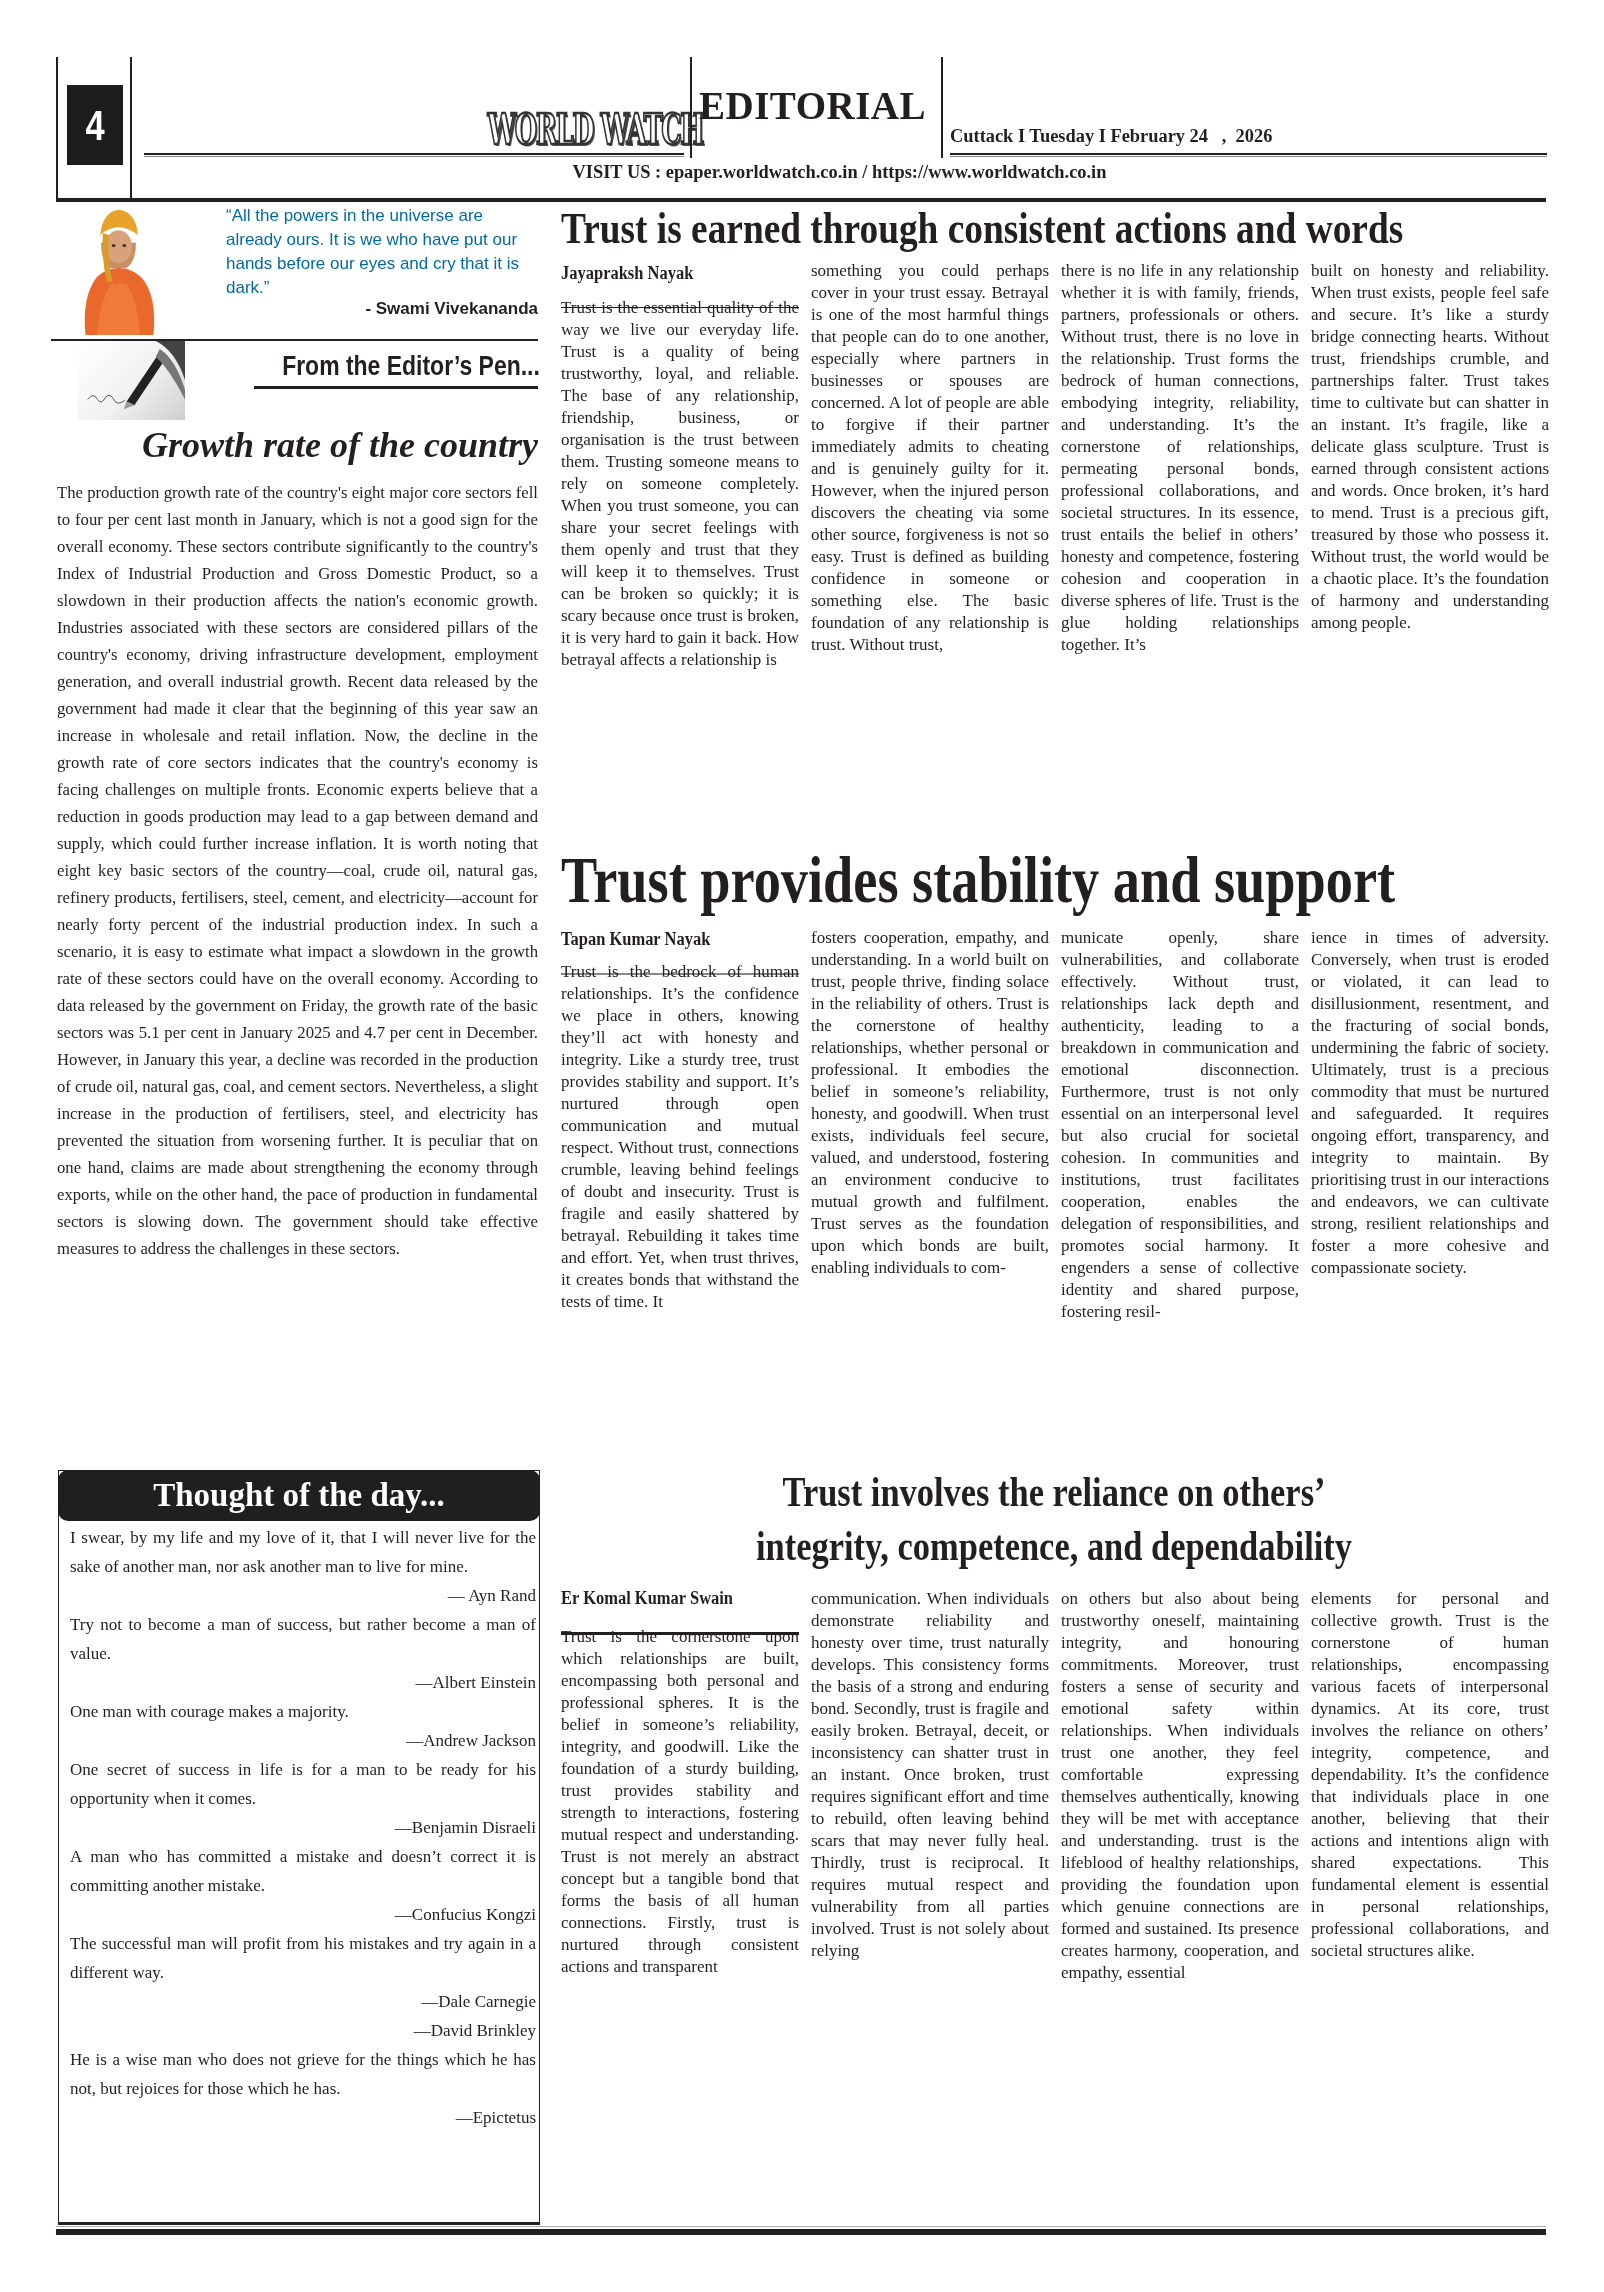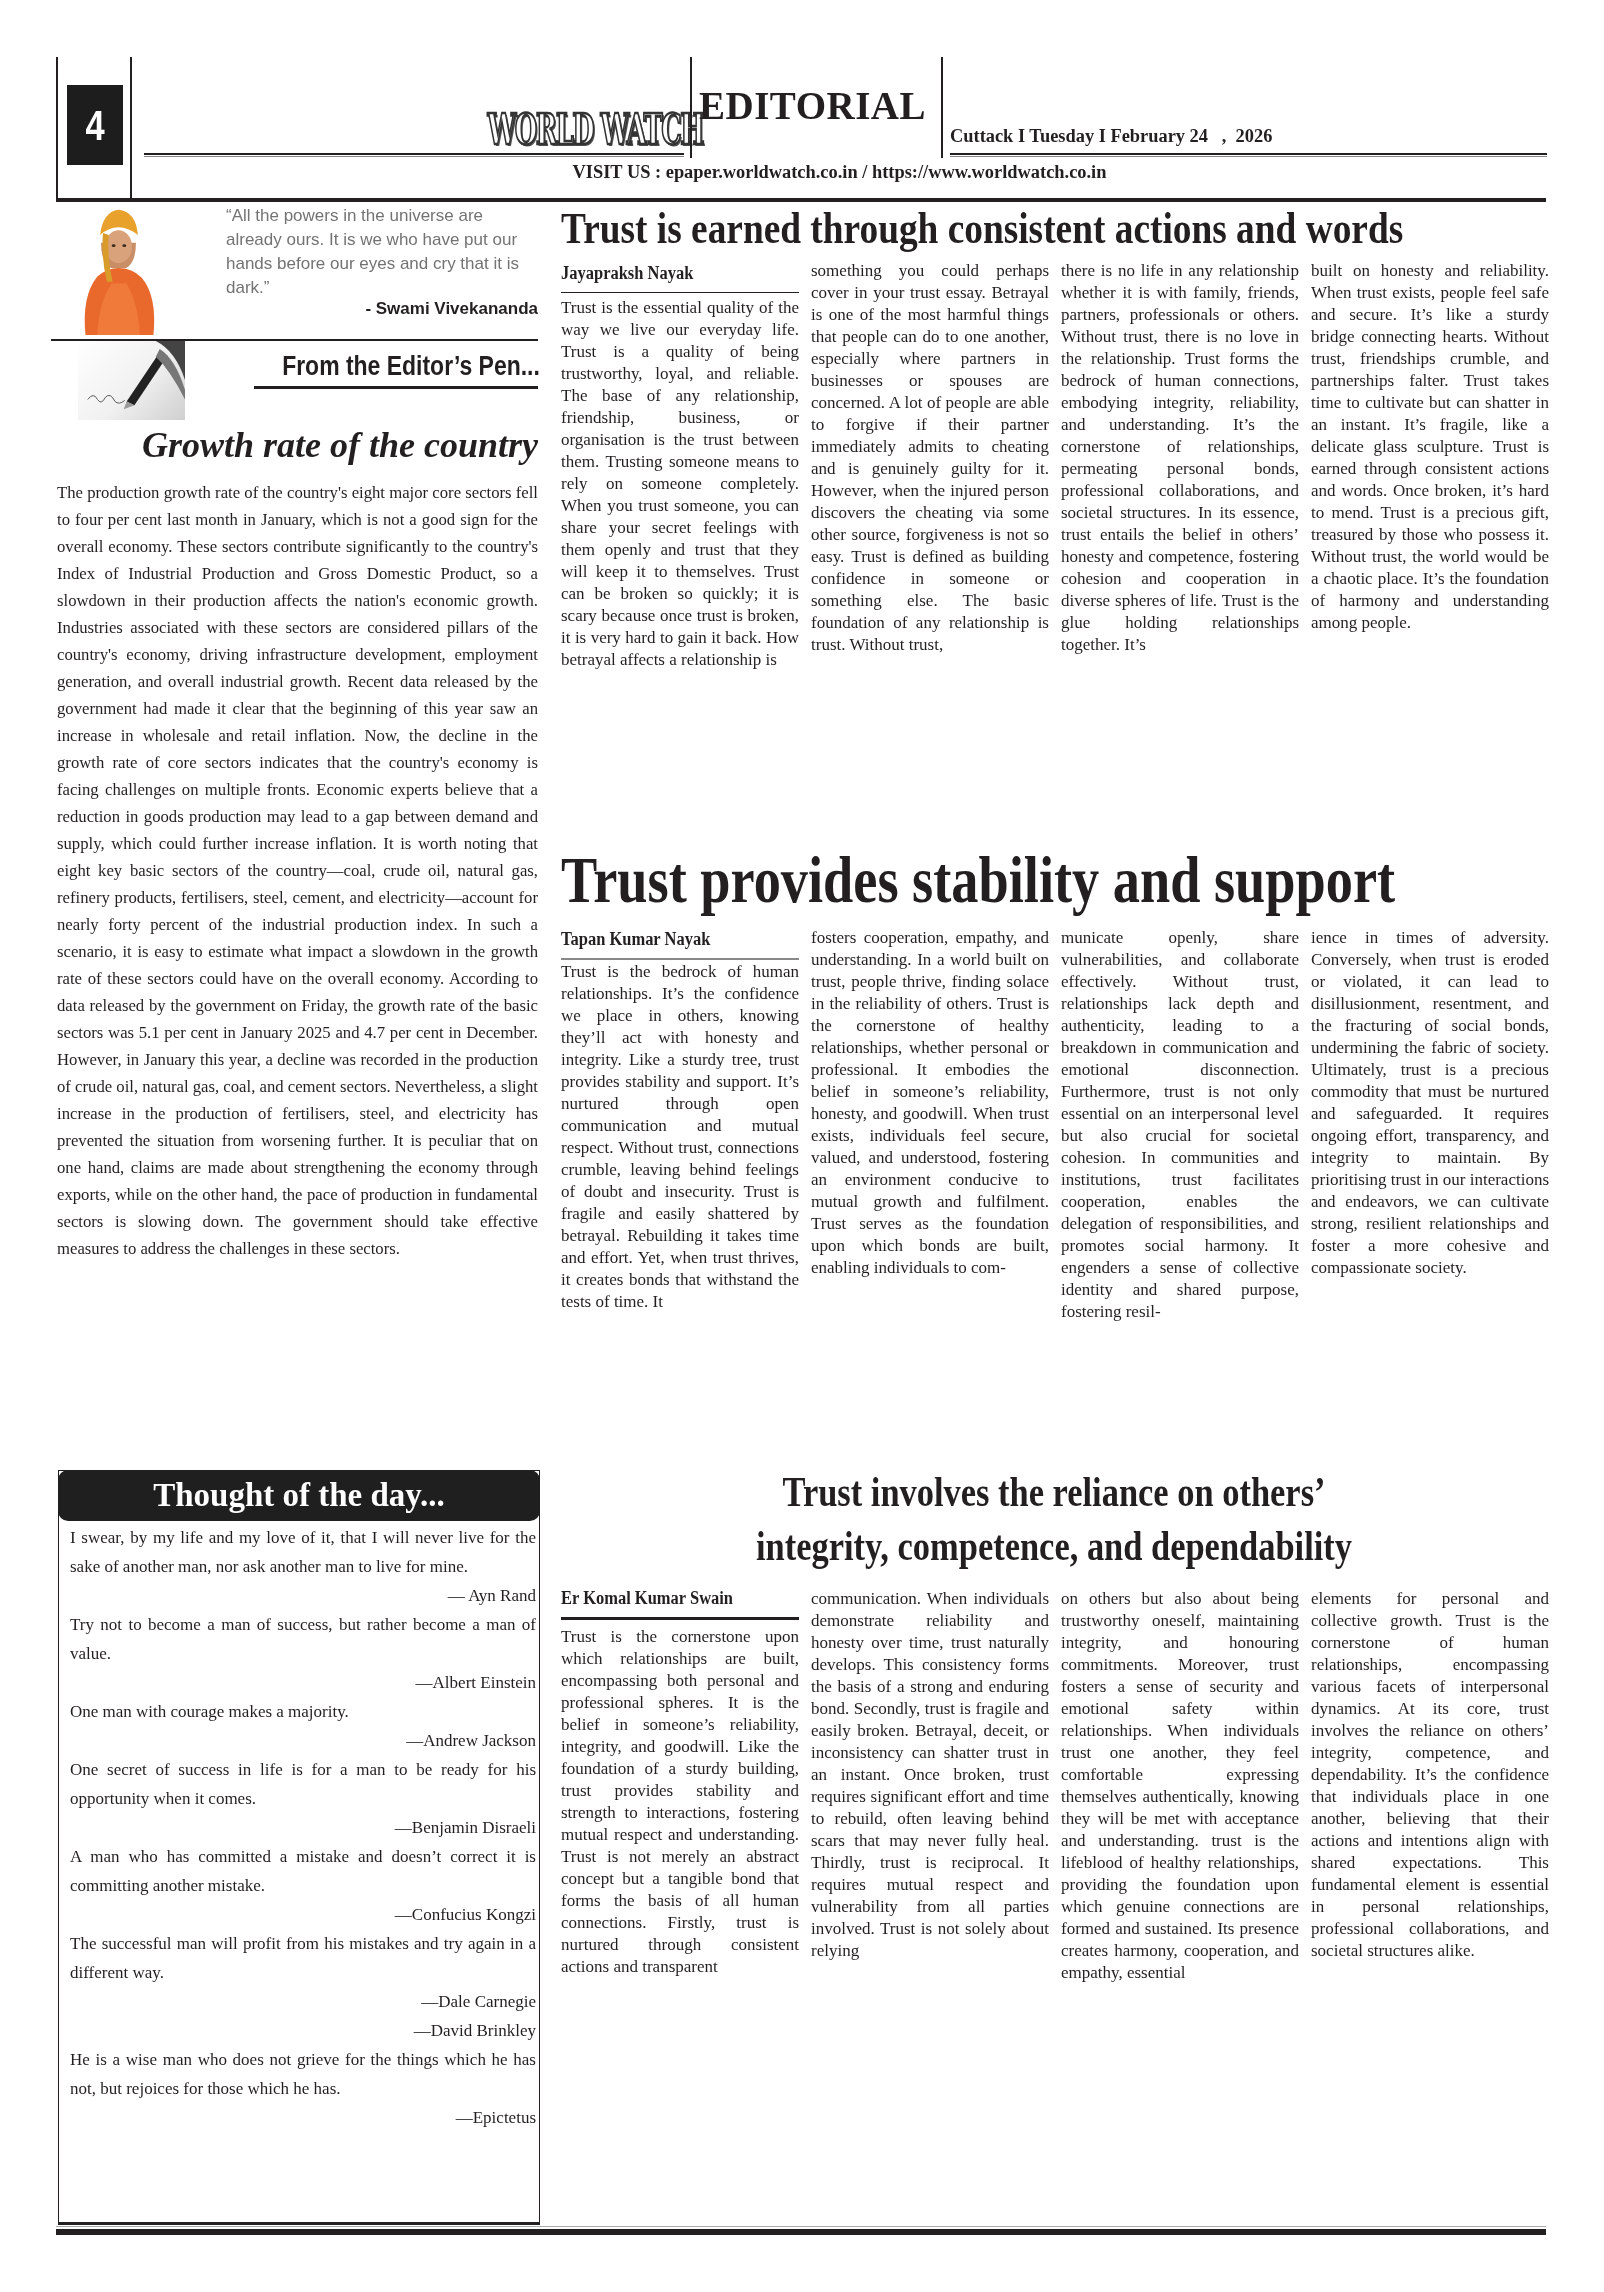--- a/index.html
+++ b/index.html
@@ -19,21 +19,21 @@
   .editorial { position: absolute; left: 699px; top: 83px; font-weight: bold; font-size: 39px; letter-spacing: 0.5px; }
   .dateline { position: absolute; left: 950px; top: 126px; font-weight: bold; font-size: 18.4px; white-space: pre; }
 
   .rule-mast-left { position: absolute; left: 144px; top: 153px; width: 540px; height: 3.9px; border-top: 2.9px solid #231f20; border-bottom: 1px solid #888; }
   .rule-mast-right { position: absolute; left: 950px; top: 153px; width: 597px; height: 3.9px; border-top: 2.9px solid #231f20; border-bottom: 1px solid #888; }
   .visit { position: absolute; left: 132px; width: 1415px; top: 162px; text-align: center; font-weight: bold; font-size: 18.4px; }
   .rule-top { position: absolute; left: 56px; top: 198px; width: 1490px; height: 3.9px; background: #231f20; }
 
   
   .vivek-img { position: absolute; left: 68px; top: 204px; width: 100px; height: 131px; }
-  .quote { position: absolute; left: 226px; top: 204px; width: 312px; font-family: "Liberation Sans", "DejaVu Sans", sans-serif; font-size: 17px; line-height: 24px; color: #737373; }
+  .quote { position: absolute; left: 226px; top: 204px; width: 312px; font-family: "Liberation Sans", "DejaVu Sans", sans-serif; font-size: 17px; line-height: 24px; color: #0369a1; }
   .quote-author { position: absolute; left: 226px; top: 299px; width: 312px; text-align: right; font-family: "Liberation Sans", "DejaVu Sans", sans-serif; font-weight: bold; font-size: 17px; }
   .rule-quote { position: absolute; left: 51px; top: 339px; width: 487px; height: 1.9px; background: #231f20; }
   .pen-img { position: absolute; left: 78px; top: 341px; width: 107px; height: 79px; background: linear-gradient(135deg, #ffffff 0%, #f1f1f1 55%, #cfcfcf 100%); overflow: hidden; }
   .editors-pen { position: absolute; left: 226px; top: 350px; width: 312px; text-align: right; font-family: "Liberation Sans", "DejaVu Sans", sans-serif; font-weight: bold; font-size: 28px;
                  transform: scaleX(0.82); transform-origin: right center; white-space: nowrap; }
   .editors-pen-rule { position: absolute; left: 254px; top: 386px; width: 284px; height: 2.9px; background: #231f20; }
   .growth-title { position: absolute; left: 58px; top: 424px; width: 480px; text-align: right; font-weight: bold; font-size: 36px; white-space: nowrap; font-style: italic; }
   .growth-body { position: absolute; left: 57px; top: 479px; width: 481px; font-size: 16.7px; line-height: 27px; text-align: justify; hyphens: manual; }
 
   .thought-box { position: absolute; left: 58px; top: 1470px; width: 482px; height: 755px; border: 1.9px solid #231f20; border-bottom-width: 3.9px; }
@@ -42,21 +42,21 @@
   .thought-quote { text-align: justify; }
   .thought-author { text-align: right; }
 
   
   .headline { position: absolute; font-weight: bold; color: #231f20; white-space: nowrap; transform-origin: left top; }
   .h1 { left: 561px; top: 202px; font-size: 45px; transform: scaleX(0.83); }
   .h2 { left: 561px; top: 842px; font-size: 66px; transform: scaleX(0.823); }
   .h3 { left: 561px; top: 1465px; width: 986px; text-align: center; font-size: 42px; line-height: 54px; white-space: normal; }
   .h3 span { display: block; transform: scaleX(0.82); white-space: nowrap; }
 
-  .byline { position: absolute; left: 561px; width: 238px; font-weight: bold; font-size: 19.4px; padding-bottom: 8px; border-bottom: 1.9px solid #231f20; white-space: nowrap; }
+  .byline { position: absolute; left: 561px; width: 238px; font-weight: bold; font-size: 19.4px; padding-bottom: 23px; border-bottom: 1.9px solid #231f20; white-space: nowrap; }
   .byline span { display: inline-block; transform: scaleX(0.85); transform-origin: left center; }
   .by1 { top: 262px; border-bottom-color: #231f20; }
   .by2 { top: 928px; border-bottom-color: #888; border-bottom-width: 2.9px; }
   .by3 { top: 1587px; border-bottom-width: 3.9px; }
 
   .col { position: absolute; width: 238px; font-size: 17px; line-height: 22px; text-align: justify; }
   .c1 { left: 561px; } .c2 { left: 811px; } .c3 { left: 1061px; } .c4 { left: 1311px; }
 
   .bottom-rule { position: absolute; left: 56px; top: 2229px; width: 1490px; height: 5.8px; background: #231f20; }
   .bottom-rule-thin { position: absolute; left: 56px; top: 2226px; width: 1490px; height: 1px; background: #aaa; }

